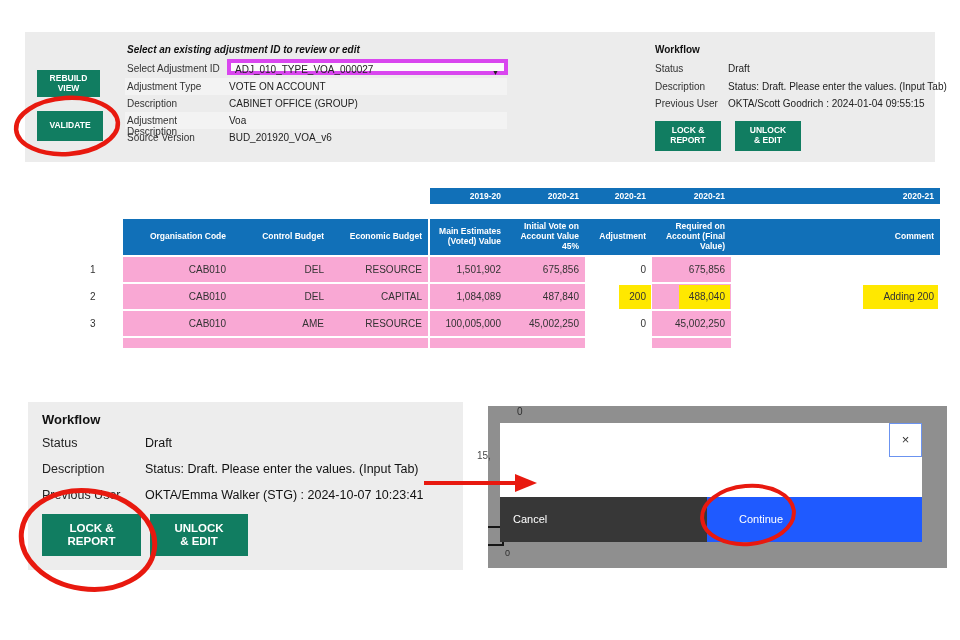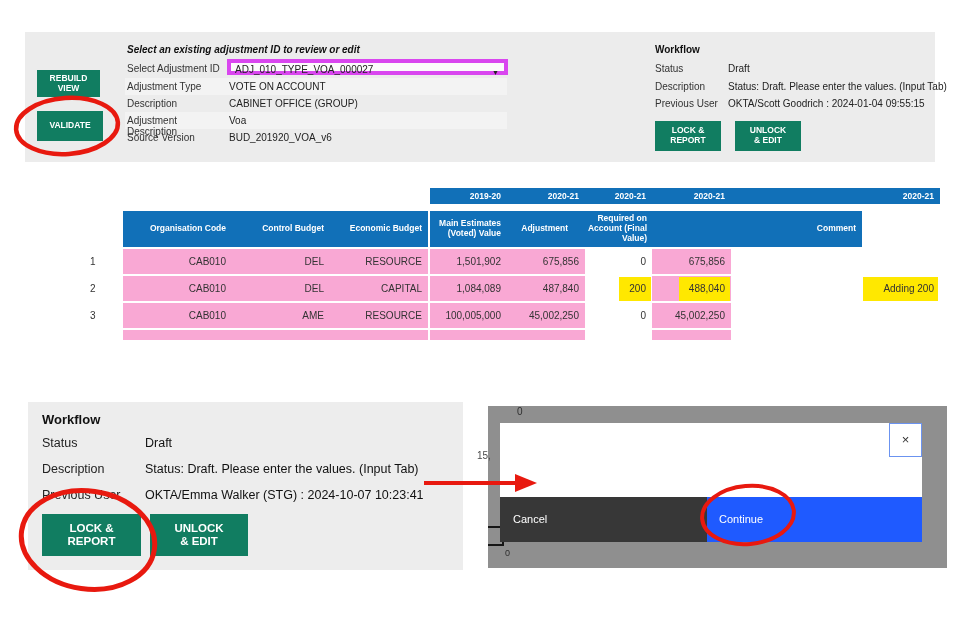--- a/index.html
+++ b/index.html
@@ -29,21 +29,21 @@
   .dd-caret { position:absolute; right:5px; top:3px; font-size:7px; color:#222; }
   .wf-top-title { position:absolute; left:630px; top:12px; font-size:10px; font-weight:bold; color:#111; }
   .wf-row { position:absolute; left:630px; height:17px; font-size:10px; }
   .wf-label { position:absolute; left:0; top:3px; width:72px; color:#333; }
   .wf-value { position:absolute; left:73px; top:3px; white-space:nowrap; color:#222; }
   .btn-lock-top   { left:630px; top:89px; width:66px; height:30px; font-size:8.5px; }
   .btn-unlock-top { left:710px; top:89px; width:66px; height:30px; font-size:8.5px; }
 
   
   .tbl { position:absolute; left:85px; top:188px; width:855px; }
-  .yr-row { display:flex; margin-left:345px; height:16px; margin-bottom:7px; }
+  .yr-row { display:flex; margin-left:345px; height:16px; margin-bottom:15px; }
   .yr-cell { background:#1170b8; color:#fff; font-size:8.5px; font-weight:bold;
              text-align:right; padding-right:6px; line-height:16px; }
   .hdr-row { display:flex; margin-left:38px; height:36px; }
   .hdr-cell { background:#1170b8; color:#fff; font-size:8.5px; font-weight:bold;
               display:flex; align-items:center; justify-content:flex-end;
               text-align:right; padding-right:6px; line-height:1.15; }
   .data-row { display:flex; margin-left:0; height:25px; margin-top:2px; }
   .d-cell { font-size:10px; color:#333; text-align:right; padding-right:6px; line-height:25px; white-space:nowrap; }
   .gut { width:38px; font-size:10px; color:#333; text-align:left; padding-left:5px; line-height:25px; }
   .c-org{width:109px} .c-ctl{width:98px} .c-eco{width:98px} .c-sep{width:2px}
@@ -70,21 +70,21 @@
   .rem-h1 { left:0; top:120px; width:23px; height:2px; }
   .rem-v1 { left:14px; top:120px; width:2px; height:20px; }
   .rem-h2 { left:0; top:138px; width:16px; height:2px; }
   .rem-zero { position:absolute; left:17px; top:142px; font-size:9px; color:#2e2e2e; z-index:1; }
   .dialog { position:absolute; left:12px; top:17px; width:422px; height:119px; background:#fff; z-index:2; }
   .dlg-msg { position:absolute; left:14px; top:22px; font-size:11px; color:#555; }
   .dlg-close { position:absolute; right:0; top:0; width:33px; height:34px; background:#fff;
                border:1px solid #6b93f0; color:#333; font-size:13px; text-align:center; line-height:32px; cursor:pointer; }
   .dlg-btns { position:absolute; left:0; bottom:0; width:100%; height:45px; display:flex; }
   .dlg-cancel { width:207px; background:#373737; color:#fff; font-size:11px; line-height:45px; padding-left:13px; cursor:pointer; }
-  .dlg-continue { width:215px; background:#1f5aff; color:#fff; font-size:11px; line-height:45px; padding-left:12px; cursor:pointer; }
+  .dlg-continue { width:215px; background:#1f5aff; color:#fff; font-size:11px; line-height:45px; padding-left:32px; cursor:pointer; }
 
   
   .annotations { position:absolute; left:0; top:0; width:960px; height:640px; z-index:60; pointer-events:none; }
 </style>
 </head>
 <body>
 
 <div id="page">
 
   <div class="top-panel">
@@ -155,20 +155,21 @@
       <div class="yr-cell c-adj">2020-21</div>
       <div class="yr-cell c-req">2020-21</div>
       <div class="yr-cell c-com">2020-21</div>
     </div>
     <div class="hdr-row">
       <div class="hdr-cell c-org">Organisation Code</div>
       <div class="hdr-cell c-ctl">Control Budget</div>
       <div class="hdr-cell c-eco">Economic Budget</div>
       <div class="c-sep"></div>
       <div class="hdr-cell c-main">Main Estimates (Voted) Value</div>
+      <div class="hdr-cell c-init">Initial Vote on Account Value 45%</div>
       <div class="hdr-cell c-adj">Adjustment</div>
       <div class="hdr-cell c-req">Required on Account (Final Value)</div>
       <div class="hdr-cell c-com">Comment</div>
     </div>
 
     <div class="data-row">
       <div class="gut">1</div>
       <div class="d-cell g c-org">CAB010</div>
       <div class="d-cell g c-ctl">DEL</div>
       <div class="d-cell g c-eco">RESOURCE</div>

